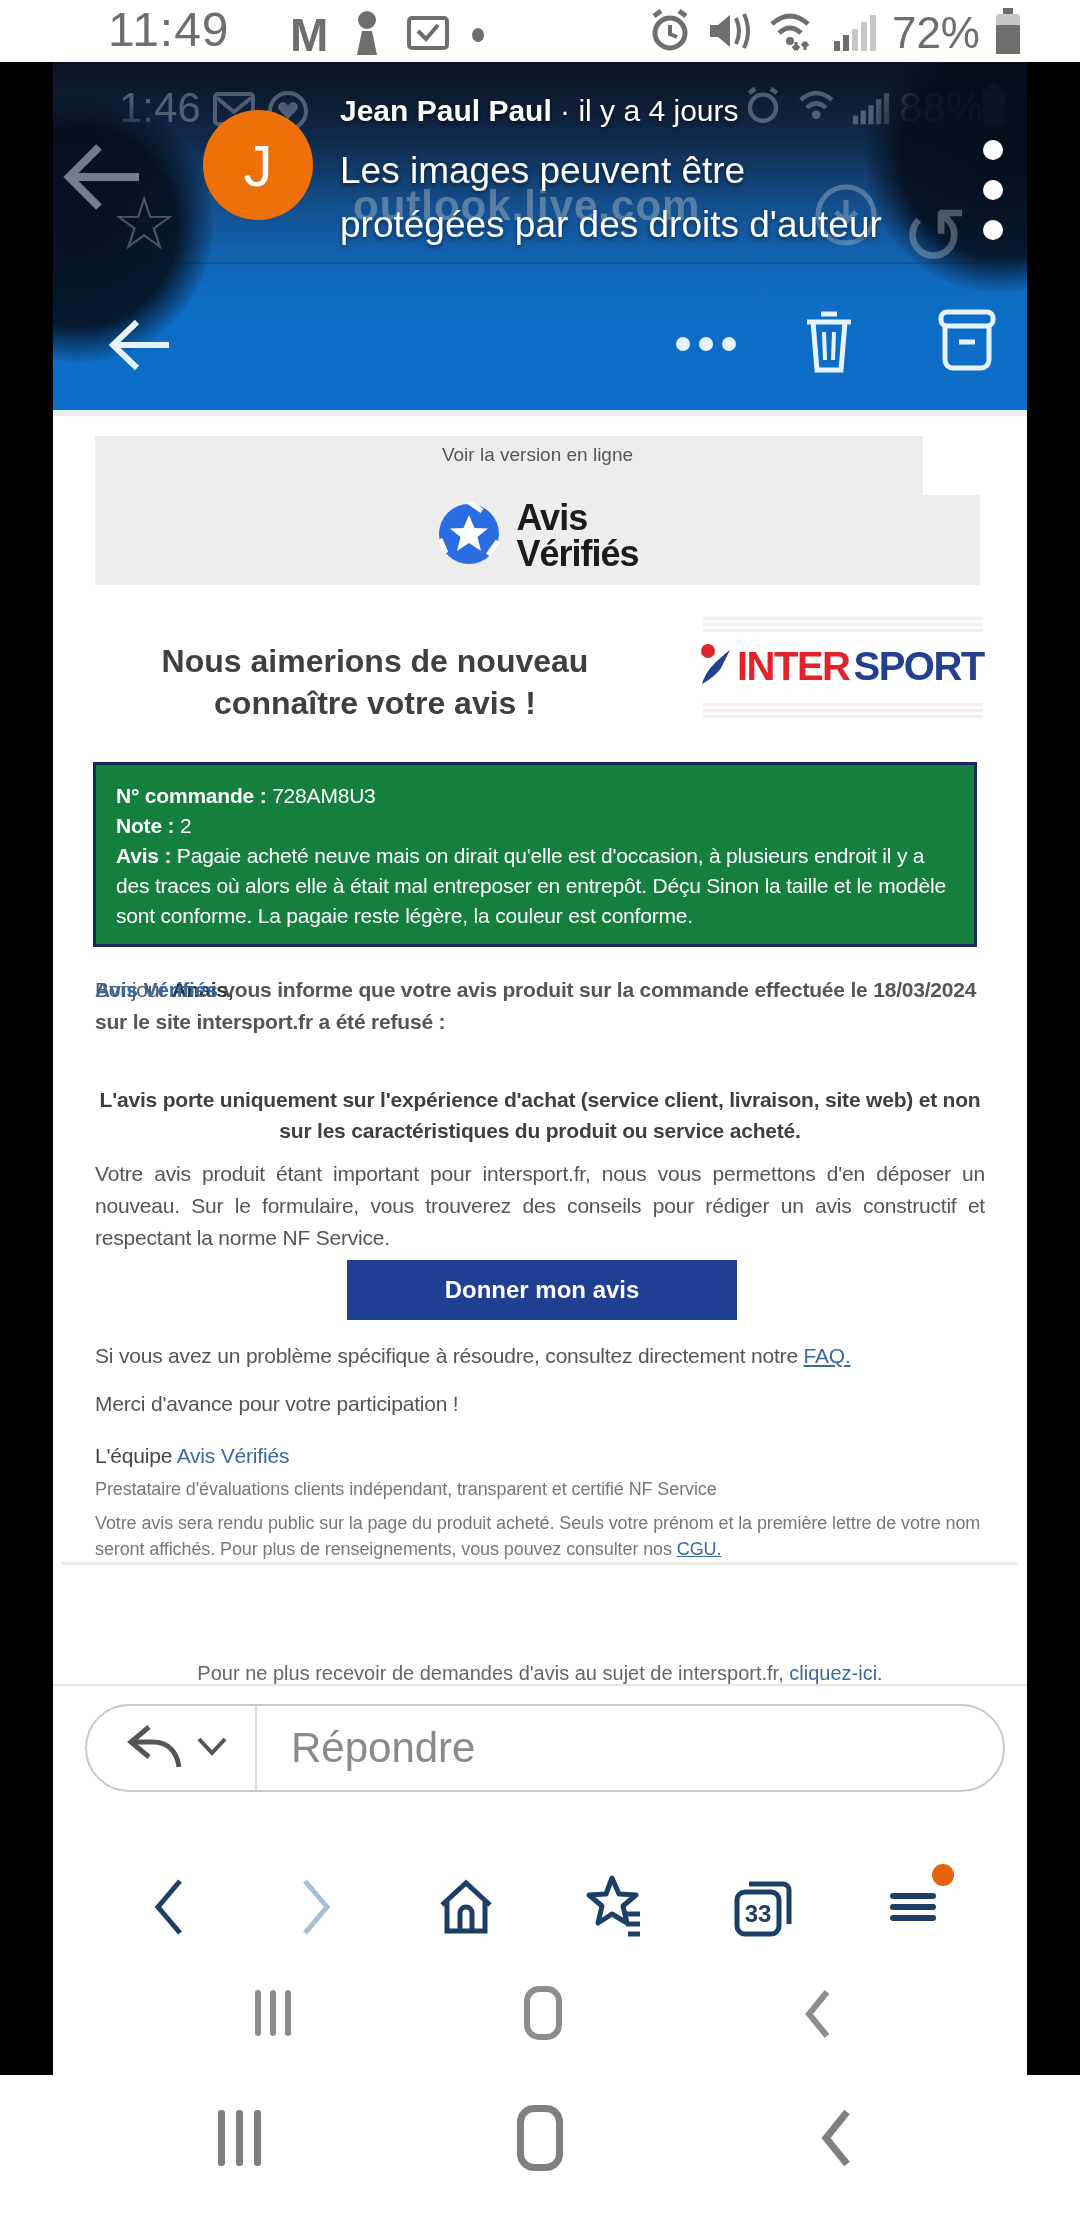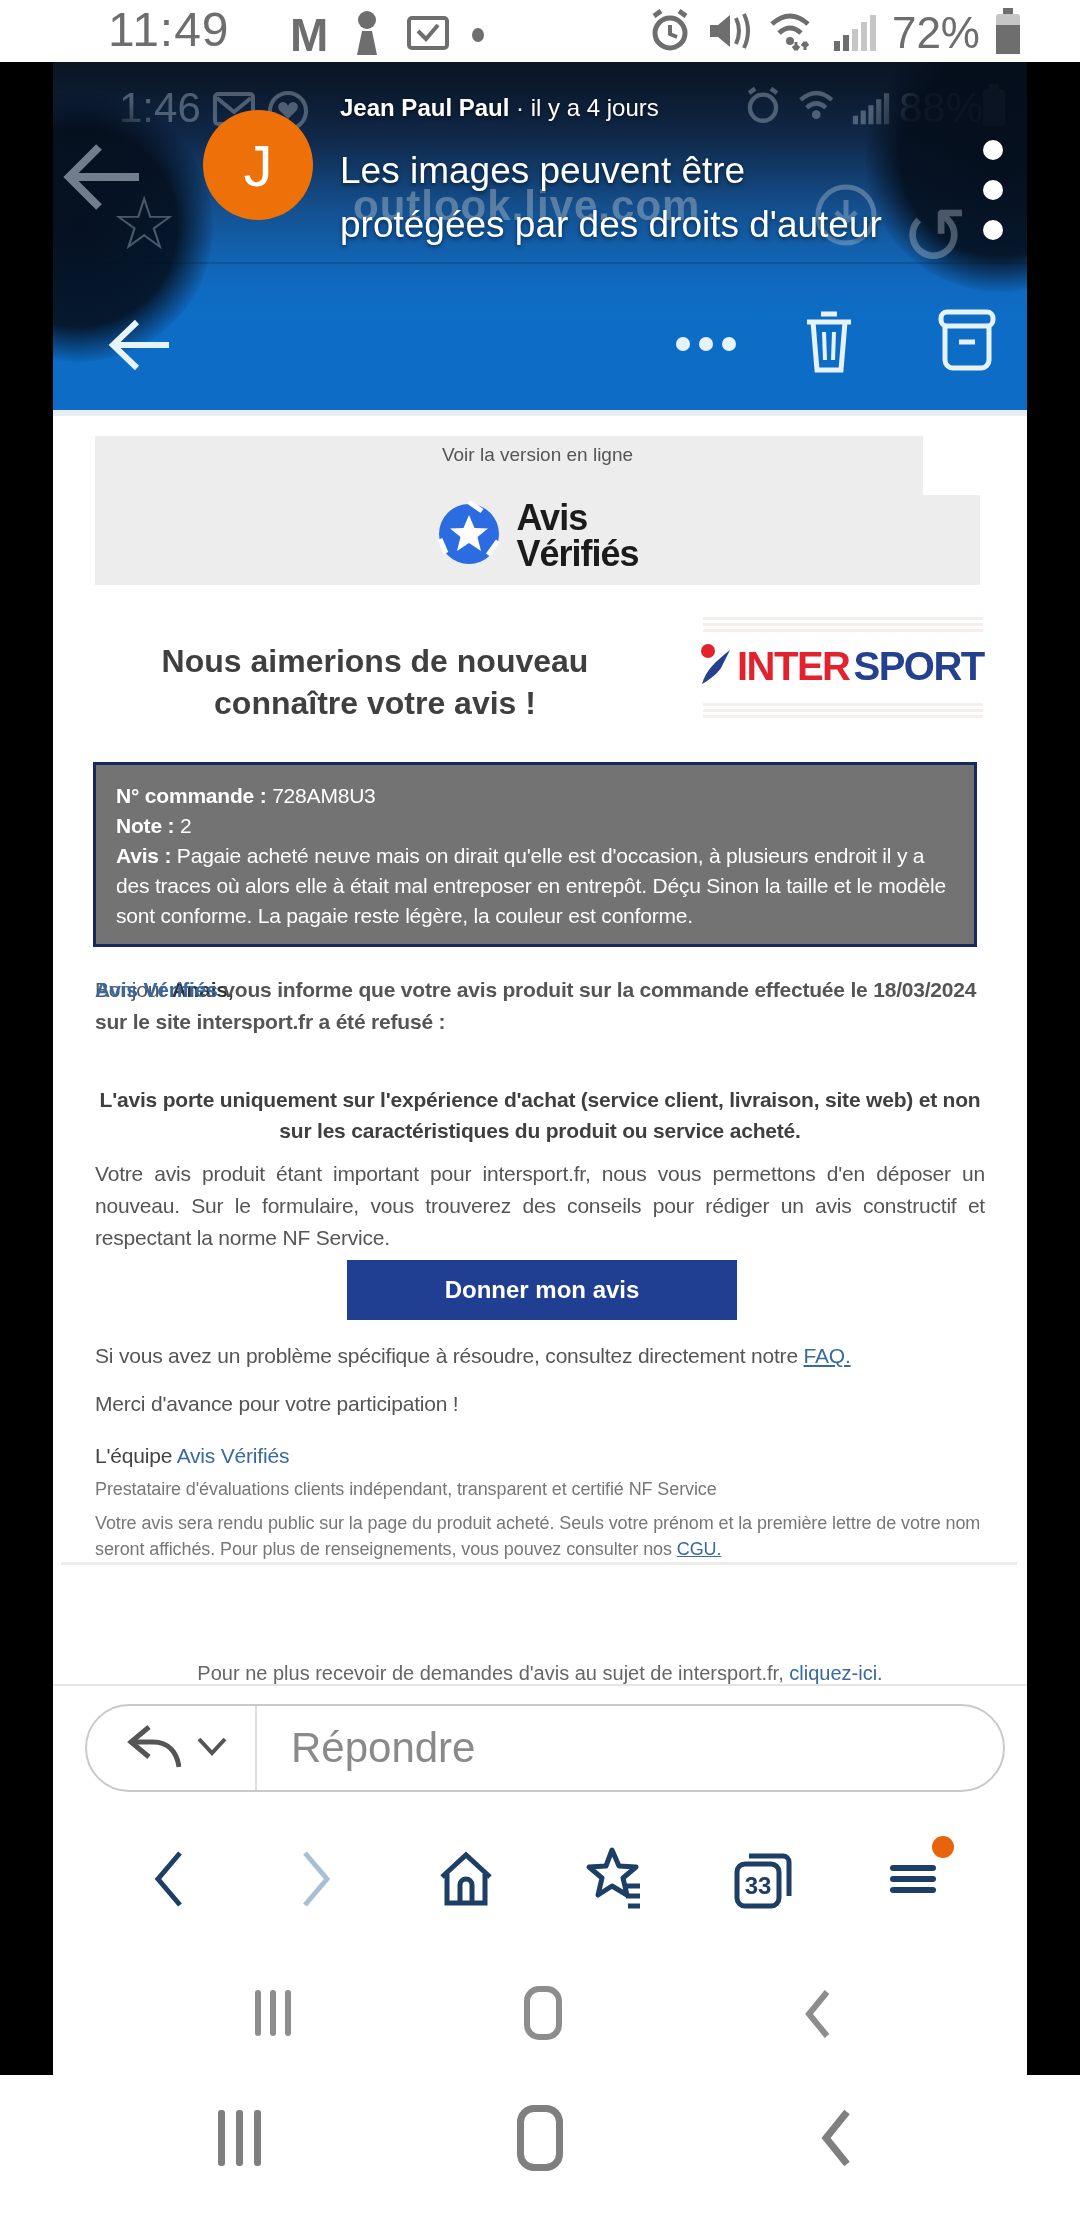--- a/index.html
+++ b/index.html
@@ -15,60 +15,60 @@
   .viewer{left:0;top:62px;width:1080px;height:2013px;background:#000;}
   .shot{left:53px;top:0;width:974px;height:2013px;background:#fff;overflow:hidden;}
   
   .bluetop{left:0;top:0;width:974px;height:350px;
     background:linear-gradient(180deg,#0a1422 0%,#0c1b30 9%,#10294a 22%,#14508f 42%,#1261ae 54%,#0f6ac0 64%,#0d6dc6 74%,#0d6dc6 100%);}
   .overlay-line{left:0;top:200px;width:974px;height:2px;background:rgba(0,0,0,.14);}
   .vignette{width:270px;height:270px;border-radius:50%;
     background:radial-gradient(circle,rgba(4,13,26,.95) 0%,rgba(4,13,26,.88) 52%,rgba(4,13,26,0) 72%);}
   .faded{opacity:.38;color:#b9c6d4;}
   .faded-domain{left:300px;top:120px;font-size:42px;font-weight:bold;color:#9fb0bd;opacity:.5;letter-spacing:1px;}
-  .cap-title{left:287px;top:32px;font-size:24px;color:#fff;text-shadow:0 2px 4px rgba(0,0,0,.55);white-space:nowrap;}
+  .cap-title{left:287px;top:32px;font-size:30px;color:#fff;text-shadow:0 2px 4px rgba(0,0,0,.55);white-space:nowrap;}
   .cap-line{left:287px;font-size:37px;color:#fff;text-shadow:0 2px 4px rgba(0,0,0,.55);white-space:nowrap;}
   .avatar{left:150px;top:48px;width:110px;height:110px;border-radius:50%;background:#ee7008;
     color:#fff;font-size:58px;display:flex;align-items:center;justify-content:center;}
   .appbar-sep{left:0;top:348px;width:974px;height:6px;background:#e9eef2;}
   
   .email-text{color:#555;font-size:21px;letter-spacing:-.2px;line-height:32px;}
   .grayband{left:42px;top:374px;width:885px;height:149px;background:#ededed;}
   .graynotch{left:870px;top:374px;width:57px;height:59px;background:#fff;}
   .viewonline{left:42px;top:382px;width:885px;text-align:center;font-size:19px;color:#555;}
   .brandrow{left:42px;top:438px;width:885px;display:flex;justify-content:center;align-items:center;gap:14px;}
   .brandname{font-size:36px;font-weight:bold;color:#1b1b1b;line-height:36px;letter-spacing:-1px;}
   .heading{left:42px;top:578px;width:560px;text-align:center;font-size:32px;font-weight:bold;color:#3f3f3f;line-height:42px;}
   .interwrap{left:640px;top:552px;width:300px;height:120px;}
   .interstripe{width:280px;height:18px;background:repeating-linear-gradient(0deg,#f6eded 0 3px,#fff 3px 6px);margin-left:10px;}
   .interlogo{display:flex;align-items:center;gap:4px;margin:10px 0 0 6px;}
   .inter-red{color:#e2232e;font-weight:bold;font-size:40px;letter-spacing:-1.5px;}
   .inter-blue{color:#24408f;font-weight:bold;font-size:40px;letter-spacing:-1.5px;}
-  .bluebox{left:40px;top:700px;width:884px;height:185px;background:#737373;border:3px solid #16295e;
+  .bluebox{left:40px;top:700px;width:884px;height:185px;background:#15803d;border:3px solid #16295e;
     box-sizing:border-box;color:#fff;padding:16px 20px;font-size:21px;line-height:30px;letter-spacing:-.2px;}
   .b{font-weight:bold;}
   .link{color:#38699f;}
   .ulink{color:#38699f;text-decoration:underline;}
   .brandblue{color:#38699f;}
   .bold-notice{left:42px;top:1022px;width:890px;text-align:center;font-weight:bold;color:#3f3f3f;
     font-size:21px;line-height:31px;letter-spacing:-.2px;}
   .just{text-align:justify;}
   .cta{left:294px;top:1198px;width:390px;height:60px;background:#203e92;color:#fff;font-weight:bold;
     font-size:24px;display:flex;align-items:center;justify-content:center;}
   .smalltext{font-size:18px;color:#777;line-height:26px;letter-spacing:-.1px;}
   .divider{left:8px;top:1500px;width:956px;height:3px;background:#ececec;}
   .remark{left:42px;top:1524px;width:890px;font-size:19px;color:#555;line-height:34px;}
   .footerline{left:42px;top:1600px;width:890px;text-align:center;font-size:20px;color:#666;}
   
   .replysec{left:0;top:1622px;width:974px;height:160px;background:#fff;border-top:2px solid #e5e5e5;border-bottom:2px solid #e5e5e5;box-sizing:border-box;}
   .replypill{left:32px;top:18px;width:920px;height:88px;border:2px solid #c9c9c9;border-radius:46px;box-sizing:border-box;display:flex;align-items:center;}
   .pill-div{width:2px;height:84px;background:#ddd;margin-left:26px;}
   .reply-ph{margin-left:34px;font-size:42px;color:#8a8a8a;}
   
-  .btoolbar{left:0;top:1754px;width:974px;height:126px;background:#fff;display:flex;align-items:center;justify-content:space-around;padding:0 40px;box-sizing:border-box;}
+  .btoolbar{left:0;top:1754px;width:974px;height:126px;background:#fff;display:flex;align-items:flex-end;justify-content:space-around;padding:0 40px;box-sizing:border-box;}
   .tb-slot{position:relative;width:70px;height:70px;display:flex;align-items:center;justify-content:center;}
   .menu-dot{position:absolute;right:-6px;top:-8px;width:22px;height:22px;border-radius:50%;background:#e8640c;}
   .menu-bar{width:46px;height:6px;background:#1d3f66;border-radius:3px;margin:5px 0;}
   
   .navrow{display:flex;align-items:center;}
   .recents-bar{background:#8d8d8d;border-radius:3px;}
   .navhome{border:6px solid #8d8d8d;border-radius:15px;background:transparent;}
 </style>
 </head>
 <body>

